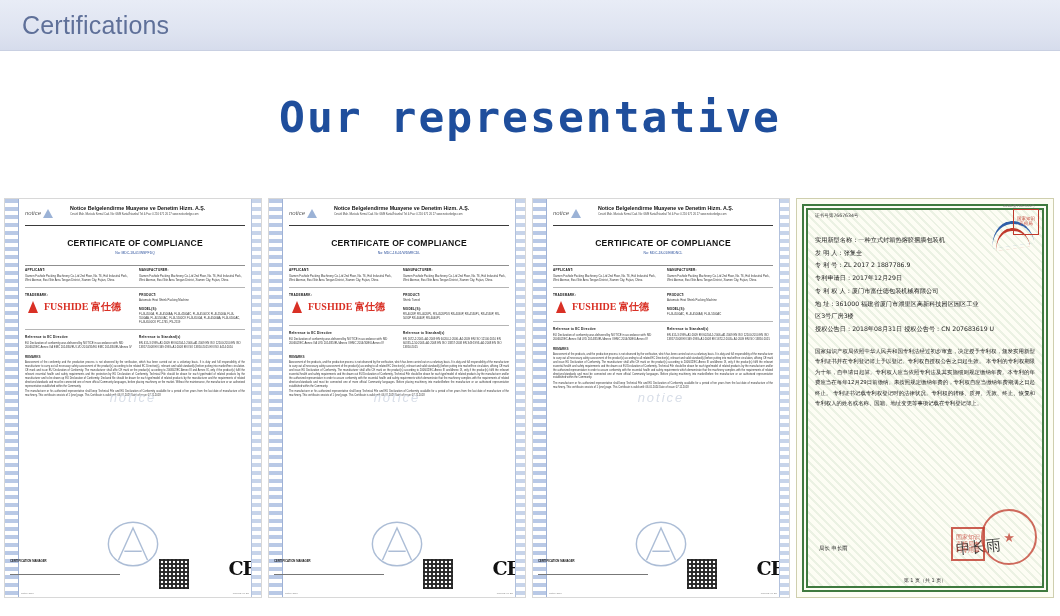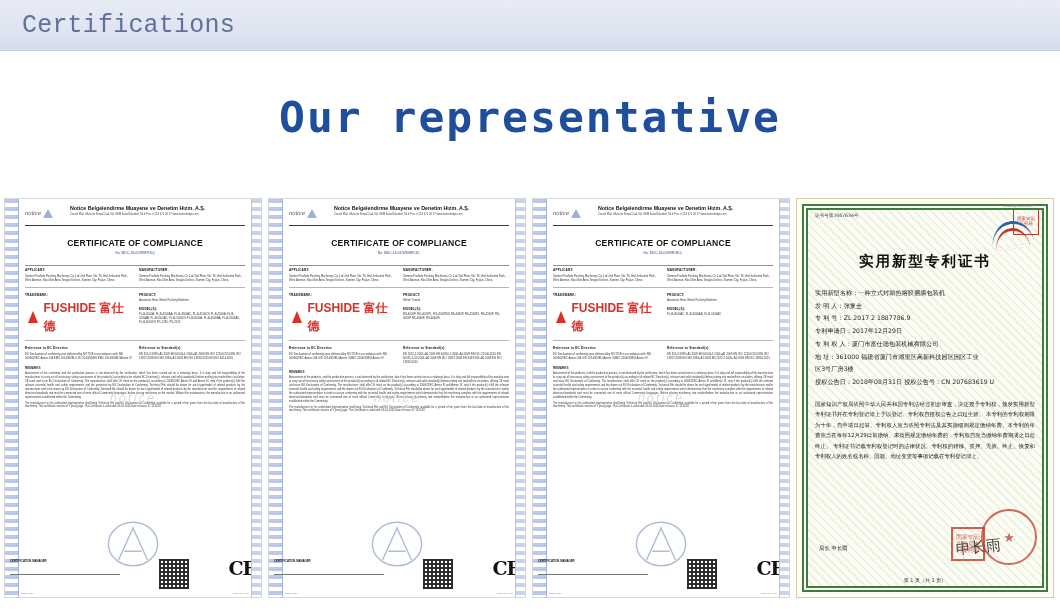--- a/index.html
+++ b/index.html
@@ -12,21 +12,21 @@
   }
   
   .header-bar{
     position:absolute;left:0;top:0;width:1060px;height:50px;
     background:linear-gradient(180deg,#e8ecf6 0%, #dfe4f1 60%, #d6dcec 100%);
     border-bottom:1px solid #c9d0e2;
   }
   .header-title{
     position:absolute;left:22px;top:11px;
     font-size:25px;color:#5f7099;letter-spacing:.2px;
-    font-family:Liberation Mono, monospace;
+    font-family:Liberation Sans, sans-serif;
   }
   
   .page-title{
     position:absolute;left:0;top:92px;width:1060px;
     text-align:center;
     font-family:"DejaVu Sans Mono", monospace;
     font-weight:bold;
     font-size:43px;
     color:#1f4e9c;
     letter-spacing:2px;
@@ -93,21 +93,21 @@
     margin-top:3px;display:flex;align-items:center;gap:3px;
   }
   .tm-mark{
     width:16px;height:13px;position:relative;
   }
   .tm-mark span{
     position:absolute;left:3px;top:0;width:0;height:0;
     border-left:5px solid transparent;border-right:5px solid transparent;
     border-bottom:12px solid #d93025;
   }
-  .tm-cn{font-size:12px;color:#d93025;font-weight:bold;font-family:Liberation Sans, sans-serif;}
+  .tm-cn{font-size:10px;color:#d93025;font-weight:bold;font-family:Liberation Serif, serif;}
   .para{font-size:2.6px;color:#333;text-align:justify;margin-top:2px;line-height:1.5;}
   .remark-h{font-size:3.1px;font-weight:bold;margin-top:4px;}
   .bottom-row{
     position:absolute;left:5px;right:5px;bottom:8px;
     display:flex;align-items:flex-start;justify-content:space-between;
   }
   .sign-col{width:110px;}
   .sign-label{font-size:2.8px;font-weight:bold;color:#111;border-bottom:1px solid #777;padding-bottom:11px;}
   .qr{
     width:30px;height:30px;
@@ -497,21 +497,20 @@
     <div class="cn-inner">
       <div class="cn-topno">证书号第7667634号</div>
       <div class="cn-footcode">ZL9B-第7667634号</div>
 
       <div class="cn-emblem">
         <div class="arc"></div>
         <div class="arc2"></div>
       </div>
       <div class="cn-redseal">国家知识产权局</div>
 
-      <div class="cn-title">实用新型专利证书</div>
 
       <div class="cn-lines">
         <div>实用新型名称：一种立式封箱热熔胶捆膜包装机</div>
         <div>发 明 人：张复全</div>
         <div>专 利 号：ZL 2017 2 1887786.9</div>
         <div>专利申请日：2017年12月29日</div>
         <div>专 利 权 人：厦门市富仕德包装机械有限公司</div>
         <div>地    址：361000 福建省厦门市湖里区高新科技园区园区工业</div>
         <div>区3号厂房3楼</div>
         <div>授权公告日：2018年08月31日    授权公告号：CN 207683619 U</div>

